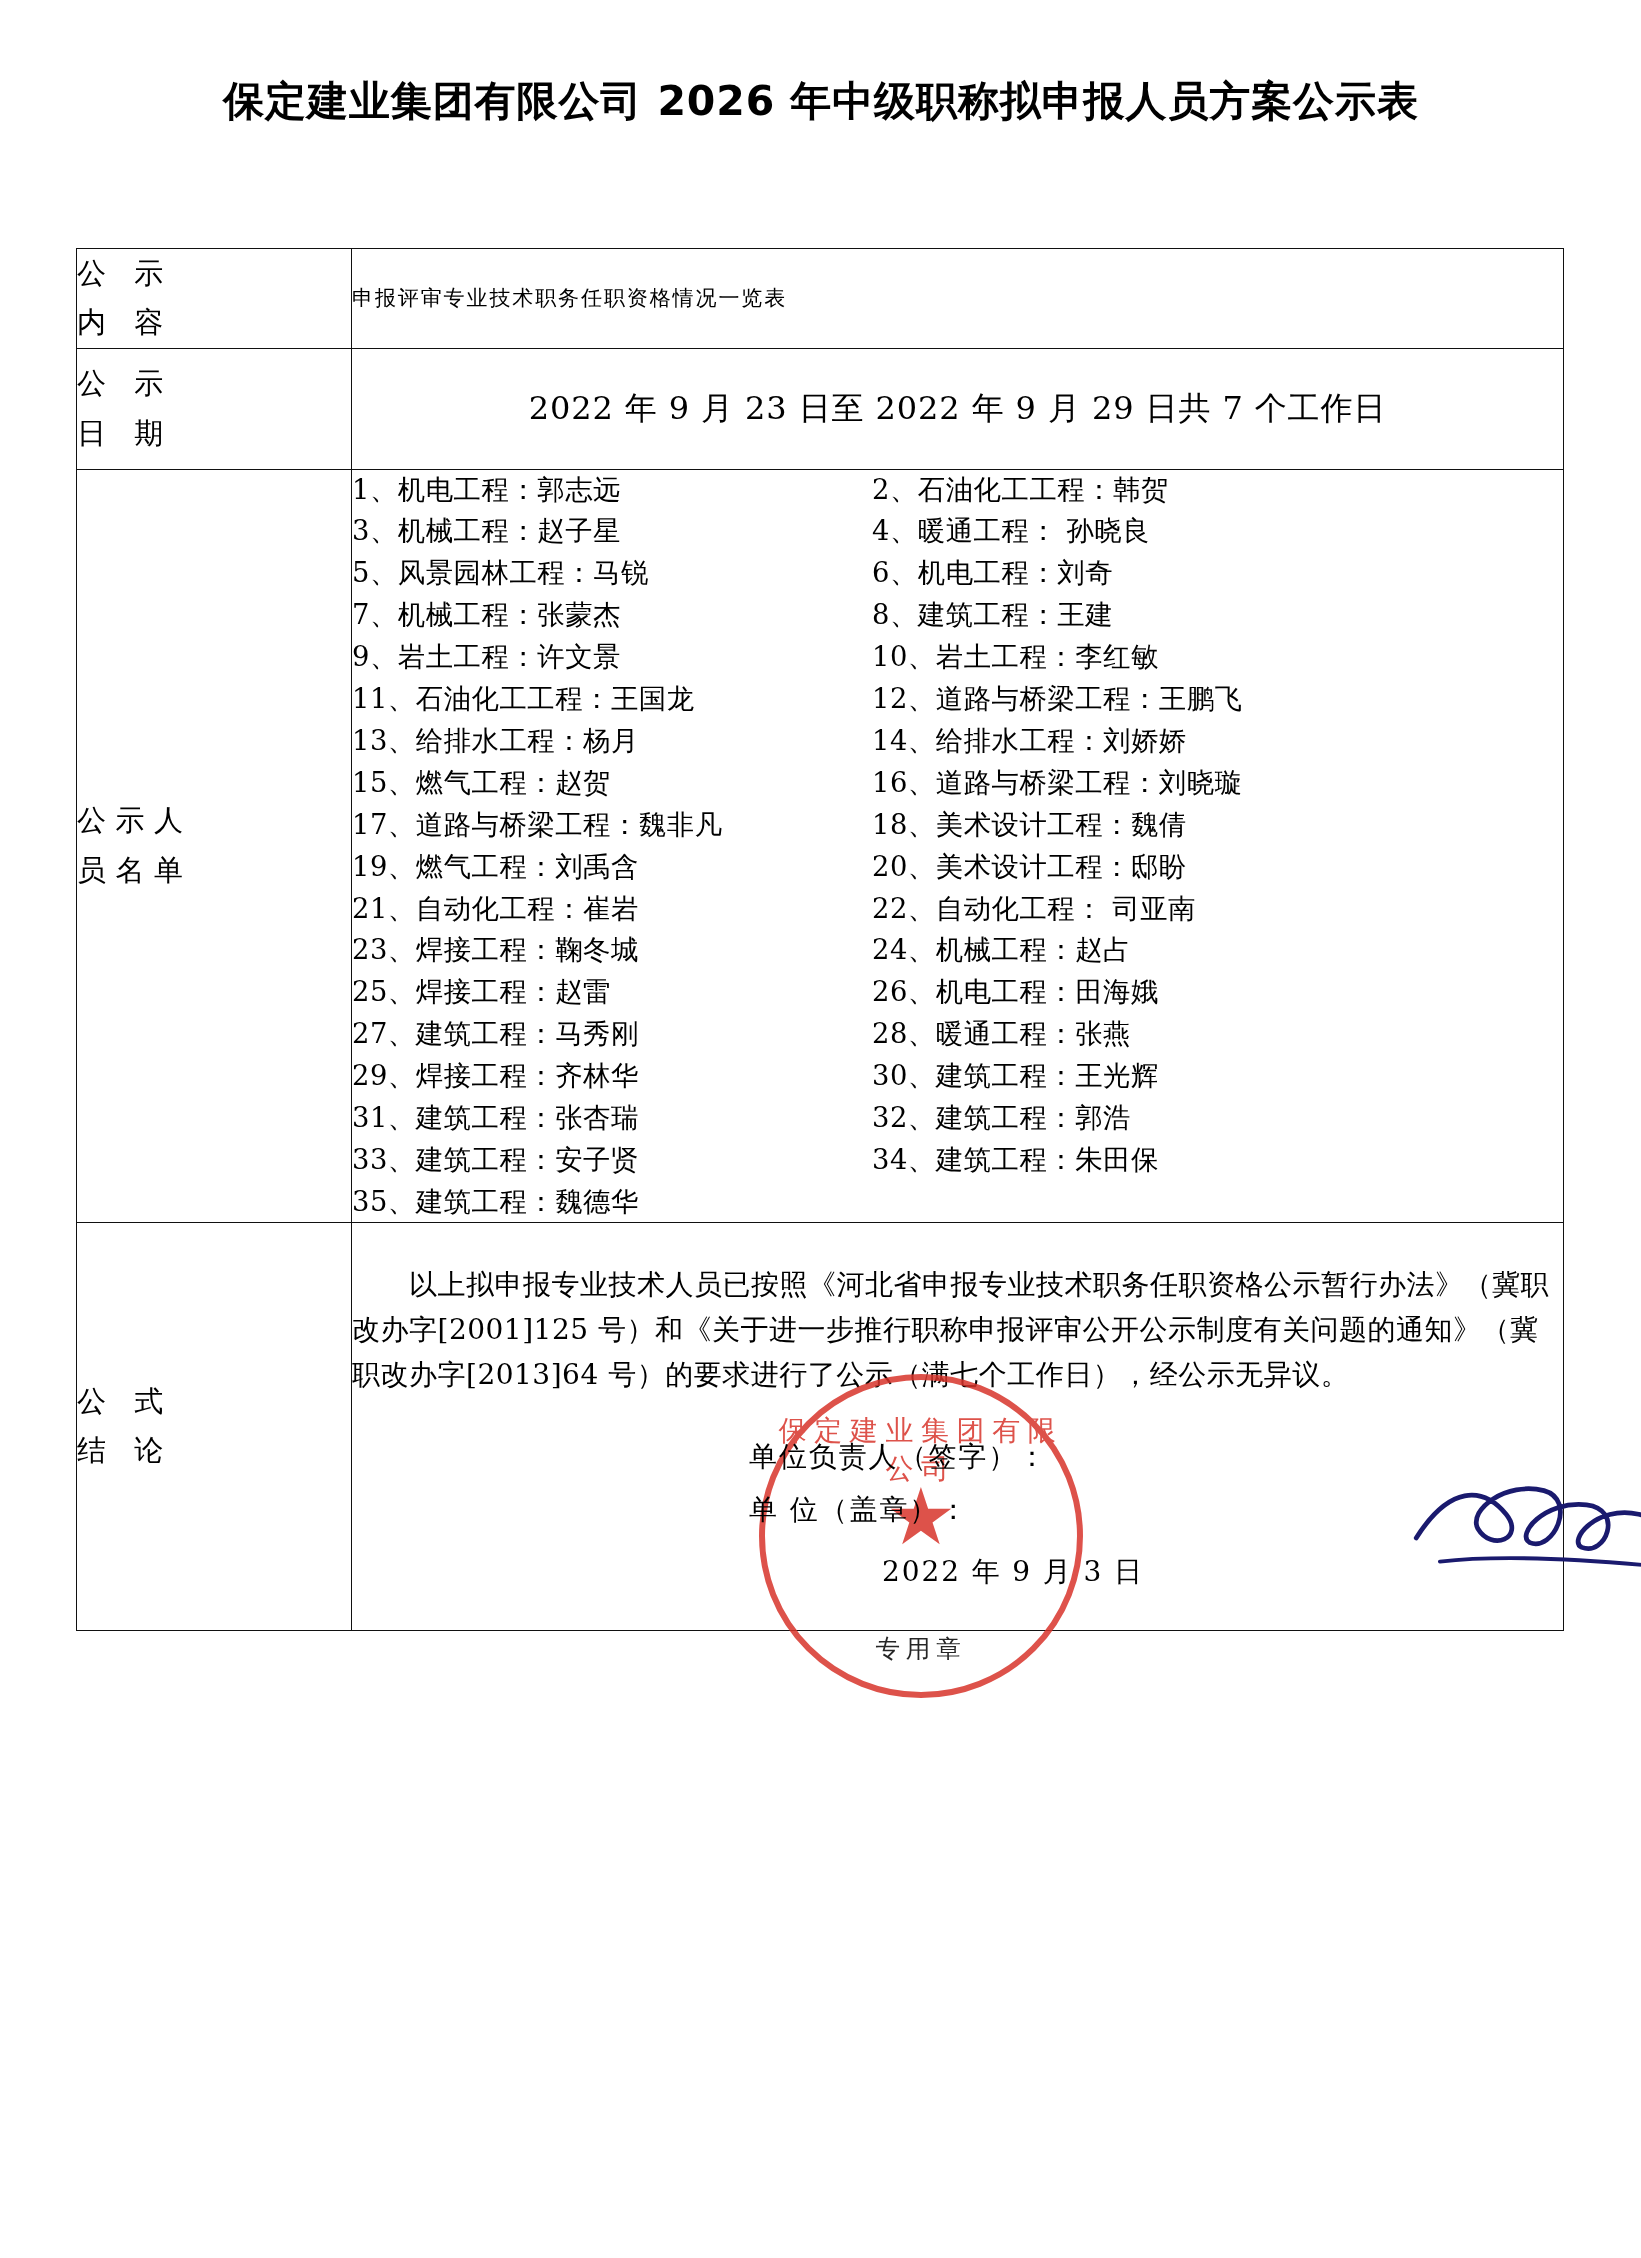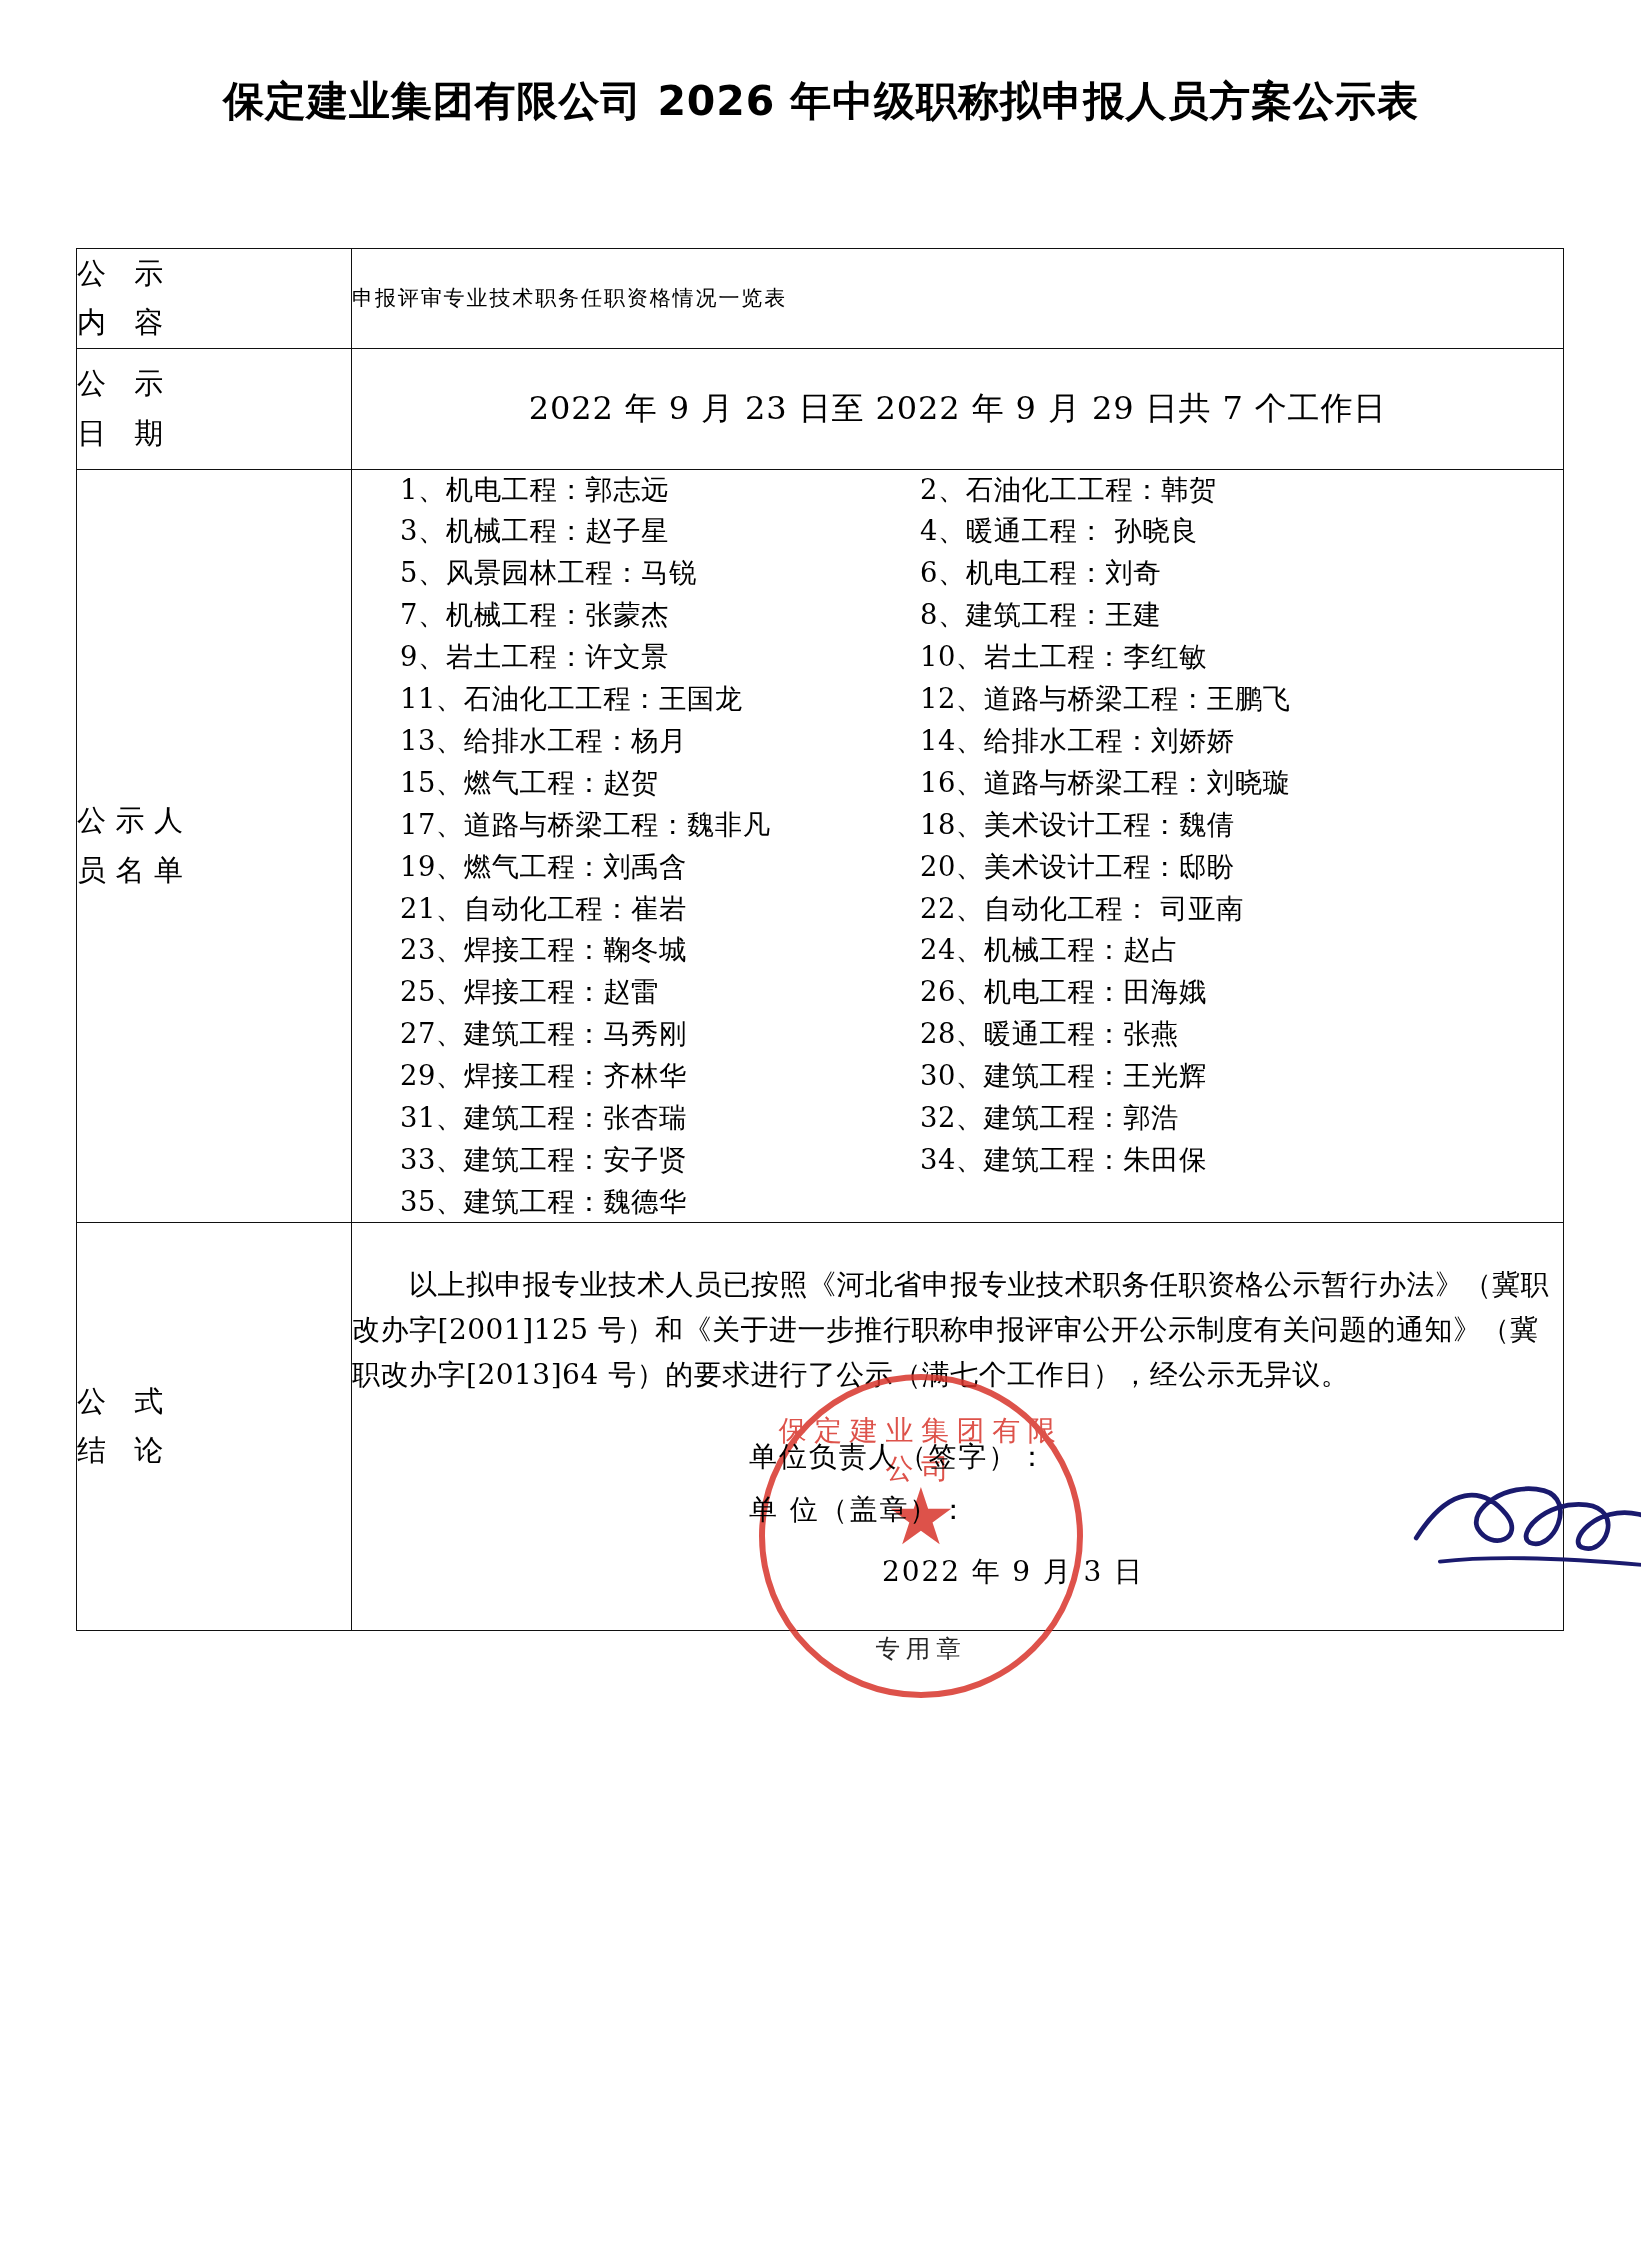--- a/index.html
+++ b/index.html
@@ -69,21 +69,20 @@
   }
 
   .names-cell {
     padding: 19px 17px 21px 38px;
   }
   .names-grid {
     display: grid;
     grid-template-columns: 492px 1fr;
     row-gap: 1.9px;
     column-gap: 28px;
-    margin-left: 48px;
   }
   .name-item {
     font-size: 27.4px;
     line-height: 1.46;
     white-space: nowrap;
     letter-spacing: 0.5px;
   }
 
   .concl-cell {
     padding: 24.6px 32px 19px 32px;

